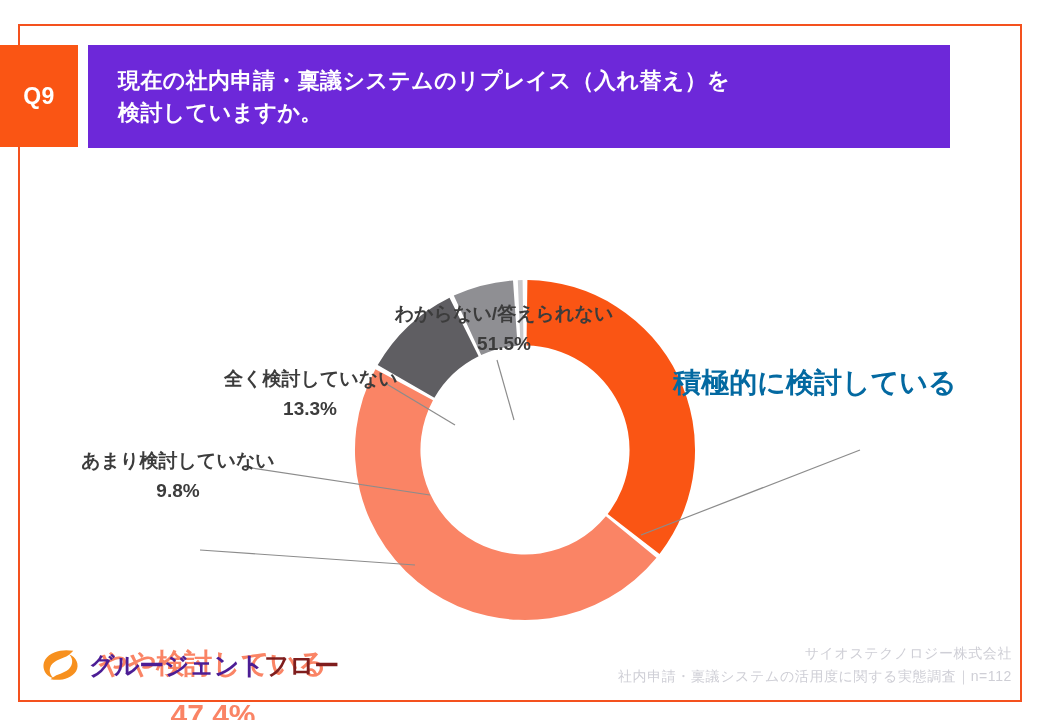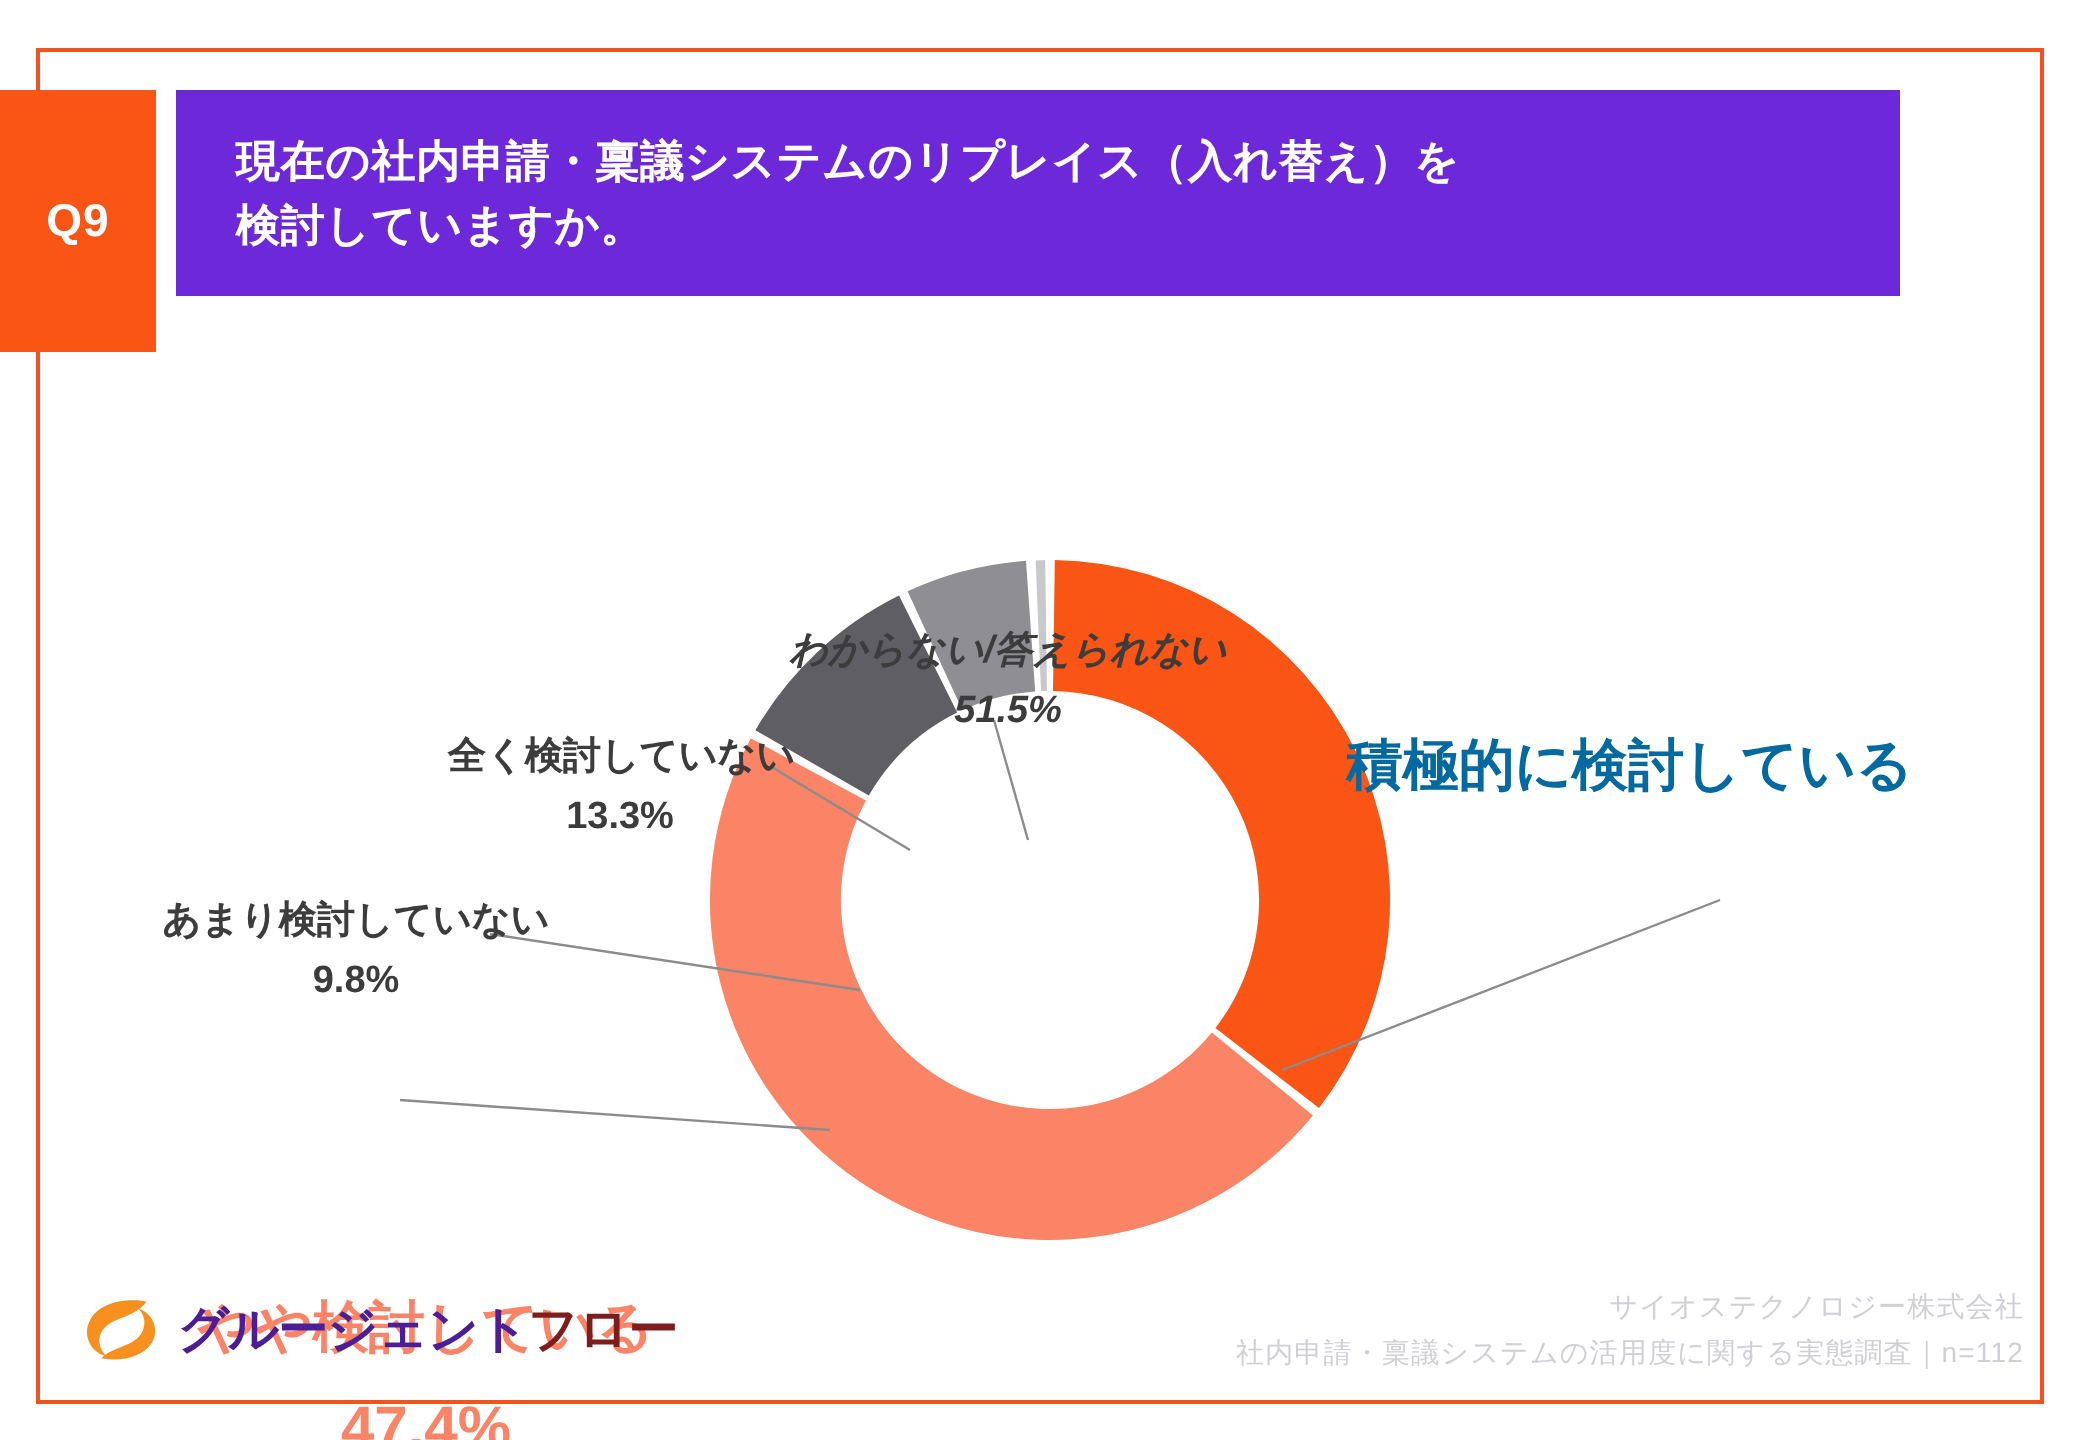--- a/index.html
+++ b/index.html
@@ -21,21 +21,21 @@
     left: 18px; top: 24px;
     width: 1004px; height: 678px;
     border: 2px solid #F4511E;
     border-right: 2px solid #F4511E;
     pointer-events: none;
   }
   
   .qbadge {
     position: absolute;
     left: 0px; top: 45px;
-    width: 78px; height: 131px;
+    width: 78px; height: 102px;
     background: #FA5514;
     display: flex; align-items: center; justify-content: center;
     color: #ffffff;
     font-weight: bold;
     font-size: 23px;
     letter-spacing: 0.5px;
     z-index: 5;
   }
   .qtitle {
     position: absolute;
@@ -72,21 +72,21 @@
   .lbl .name { display: block; }
   .lbl .val  { display: block; }
 
   .lbl-dark { color: #3C3C3C; font-size: 19px; font-weight: bold; }
   .lbl-dark .val { font-size: 19px; font-weight: bold; margin-top: 4px; }
 
   .lbl-big { font-weight: bold; }
   .lbl-big .name { font-size: 28px; }
   .lbl-big .val  { font-size: 30px; margin-top: 10px; }
 
-  #label-unknown   { left: 393px; top: 163px; width: 222px; font-style: italic; }
+  #label-unknown   { left: 393px; top: 151px; width: 222px; }
   #label-none      { left: 224px; top: 216px; width: 172px; }
   #label-little    { left: 78px;  top: 298px; width: 200px; }
   #label-active    { left: 644px; top: 214px; width: 342px; color: #0369a1; }
   #label-somewhat  { left: 58px;  top: 495px; width: 310px; color: #FA8465; }
 
   
   .logo {
     position: absolute;
     left: 42px; top: 648px;
     display: flex; align-items: center; gap: 9px;

